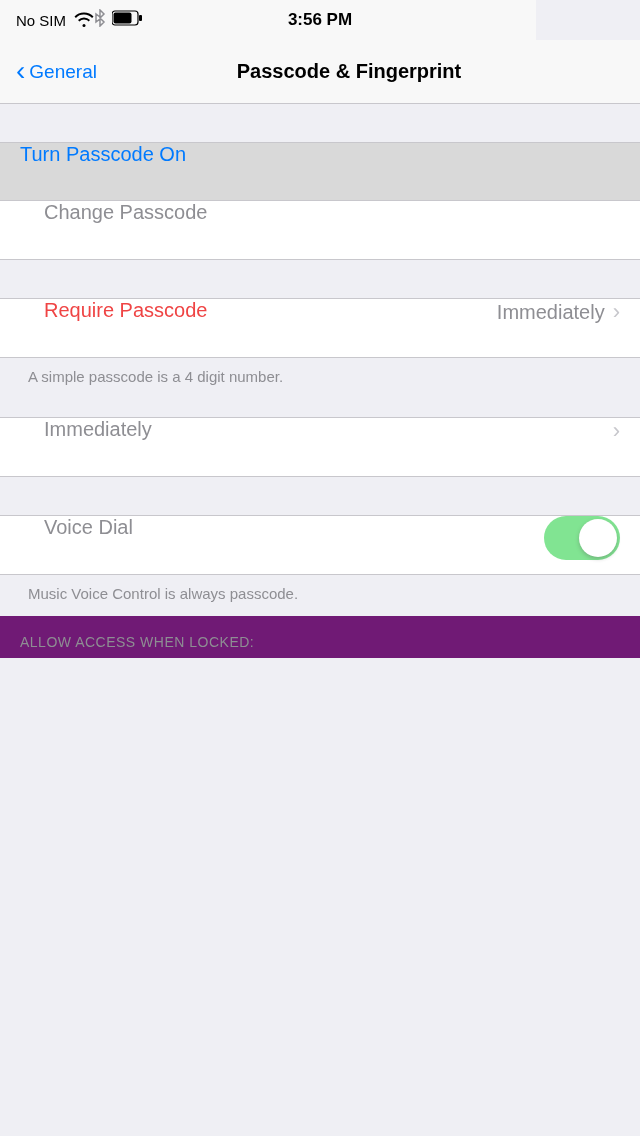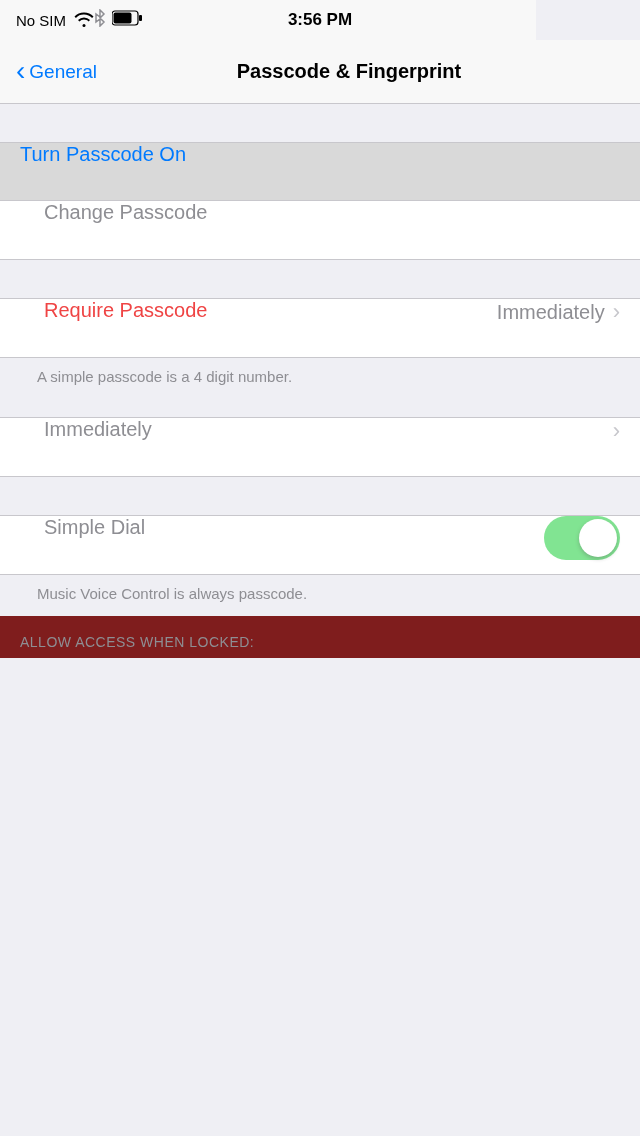--- a/index.html
+++ b/index.html
@@ -150,31 +150,31 @@
       background: white;
       box-shadow: 0 2px 4px rgba(0,0,0,0.3);
       transition: left 0.3s;
     }
     .toggle.on .toggle-knob {
       left: 35px;
     }
 
     
     .section-note {
-      padding: 10px 37px 14px;
+      padding: 10px 28px 14px;
       background: #efeff4;
       font-size: 15px;
       color: #8e8e93;
       border-bottom: none;
     }
 
     
     .section-header-text {
       padding: 18px 20px 8px;
-      background: #7f1d1d;
+      background: #701a75;
       font-size: 14px;
       color: #8e8e93;
       letter-spacing: 0.5px;
       text-transform: uppercase;
     }
 
     
     .cell-highlighted {
       background: #d9d9d9;
     }
@@ -251,21 +251,21 @@
   <div class="table-cell">
     <span class="cell-label-gray">Immediately</span>
     <span class="chevron">›</span>
   </div>
 </div>
 
 <div class="section-gap"></div>
 
 <div class="table-section">
   <div class="table-cell">
-    <span class="cell-label-gray">Simple Dial</span>
+    <span class="cell-label-gray">Voice Dial</span>
     <div class="toggle on" style="opacity:0.7;">
       <div class="toggle-knob"></div>
     </div>
   </div>
 </div>
 <div class="section-note">Music Voice Control is always passcode.</div>
 
 <div class="section-header-text">ALLOW ACCESS WHEN LOCKED:</div>
 
 </body></html>

